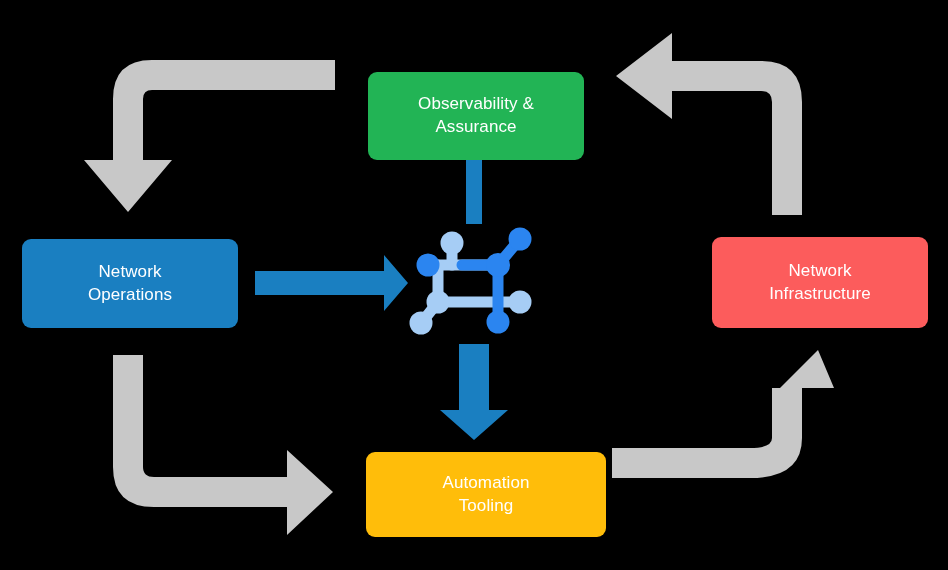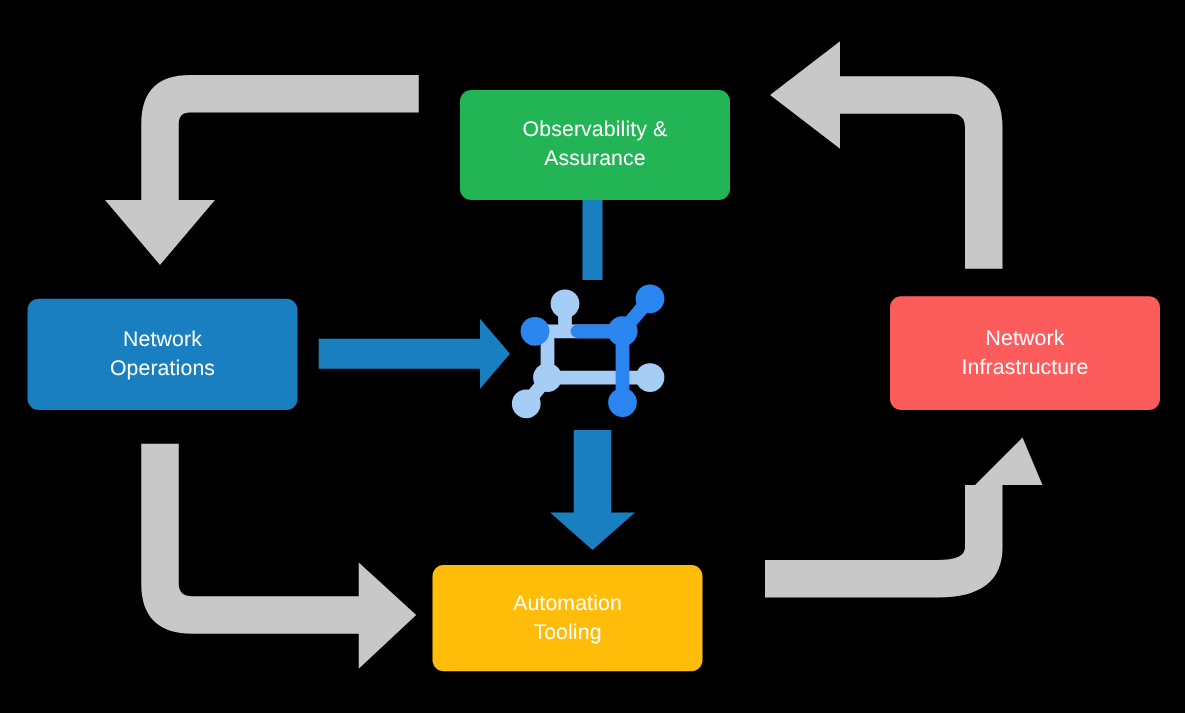--- a/index.html
+++ b/index.html
@@ -3,21 +3,21 @@
 <meta charset="utf-8">
 <title>Network Automation Cycle Diagram</title>
 <style>
   html,body{margin:0;padding:0;background:#000;}
   body{width:948px;height:570px;overflow:hidden;font-family:"Liberation Sans",sans-serif;}
   #stage{position:relative;width:948px;height:570px;background:#000000;}
   .box{position:absolute;border-radius:9px;display:flex;align-items:center;justify-content:center;text-align:center;color:#ffffff;font-size:17px;line-height:1.35;font-weight:400;letter-spacing:.1px;white-space:pre-line;font-family:"Liberation Sans",sans-serif;}
   #box-observability{left:368px;top:24px;width:216px;height:88px;background:#22b455;margin-top:48px;}
   #box-netops{left:22px;top:239px;width:216px;height:89px;background:#1a7fc1;}
   #box-netinfra{left:712px;top:237px;width:216px;height:91px;background:#fc5c5c;}
-  #box-automation{left:346px;top:452px;width:216px;height:85px;background:#ffbd0a;}
+  #box-automation{left:366px;top:452px;width:240px;height:85px;background:#ffbd0a;}
   .svg-layer{position:absolute;left:0;top:0;width:948px;height:570px;pointer-events:none;}
   .svg-layer *{pointer-events:auto;}
 </style>
 </head>
 <body>
 
 <div id="stage" style="background: rgb(0, 0, 0);">
 
   <svg class="svg-layer" viewBox="0 0 948 570">
 

